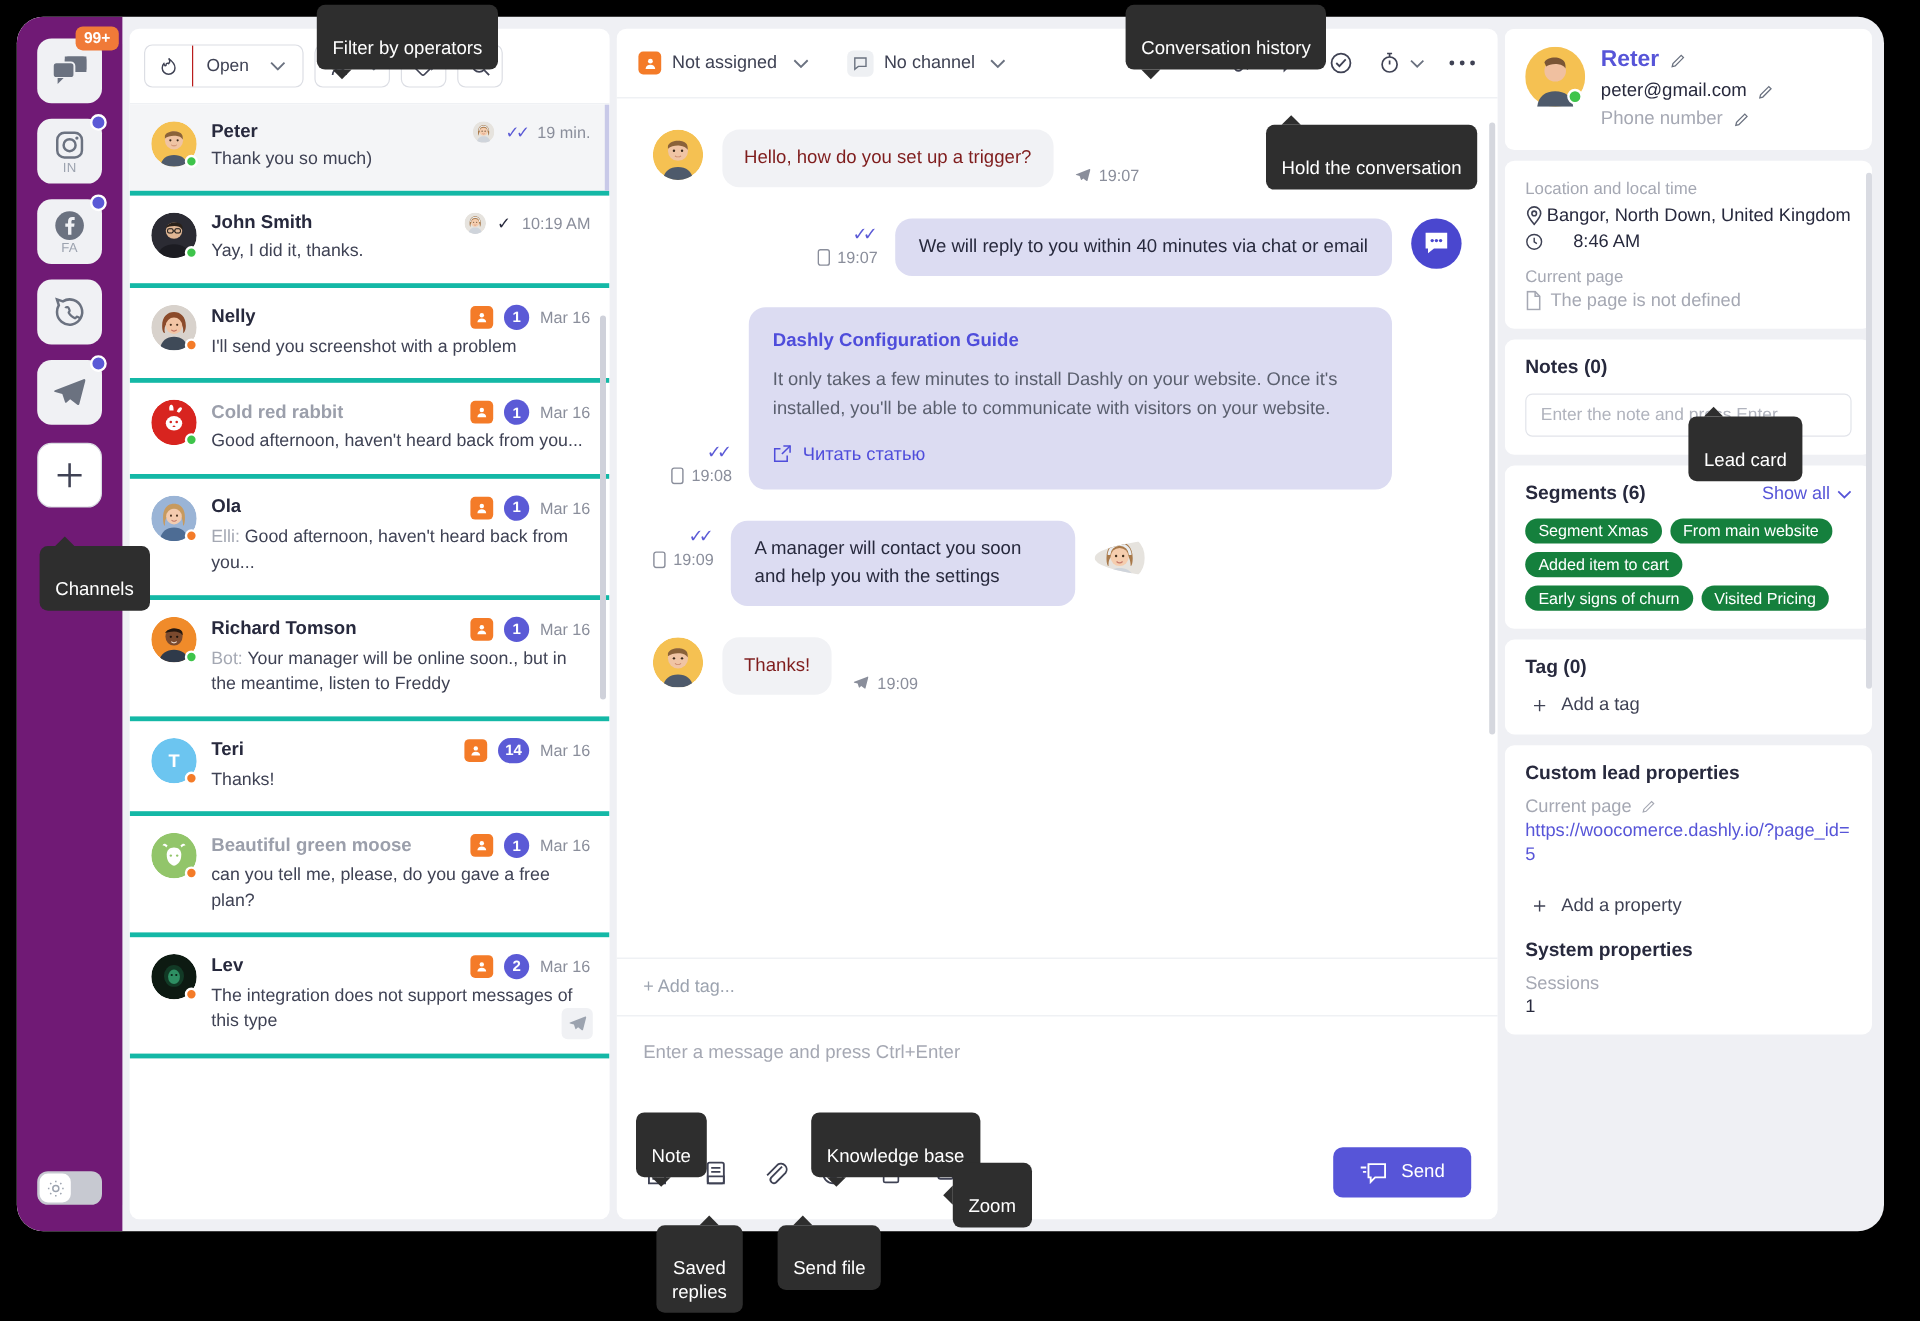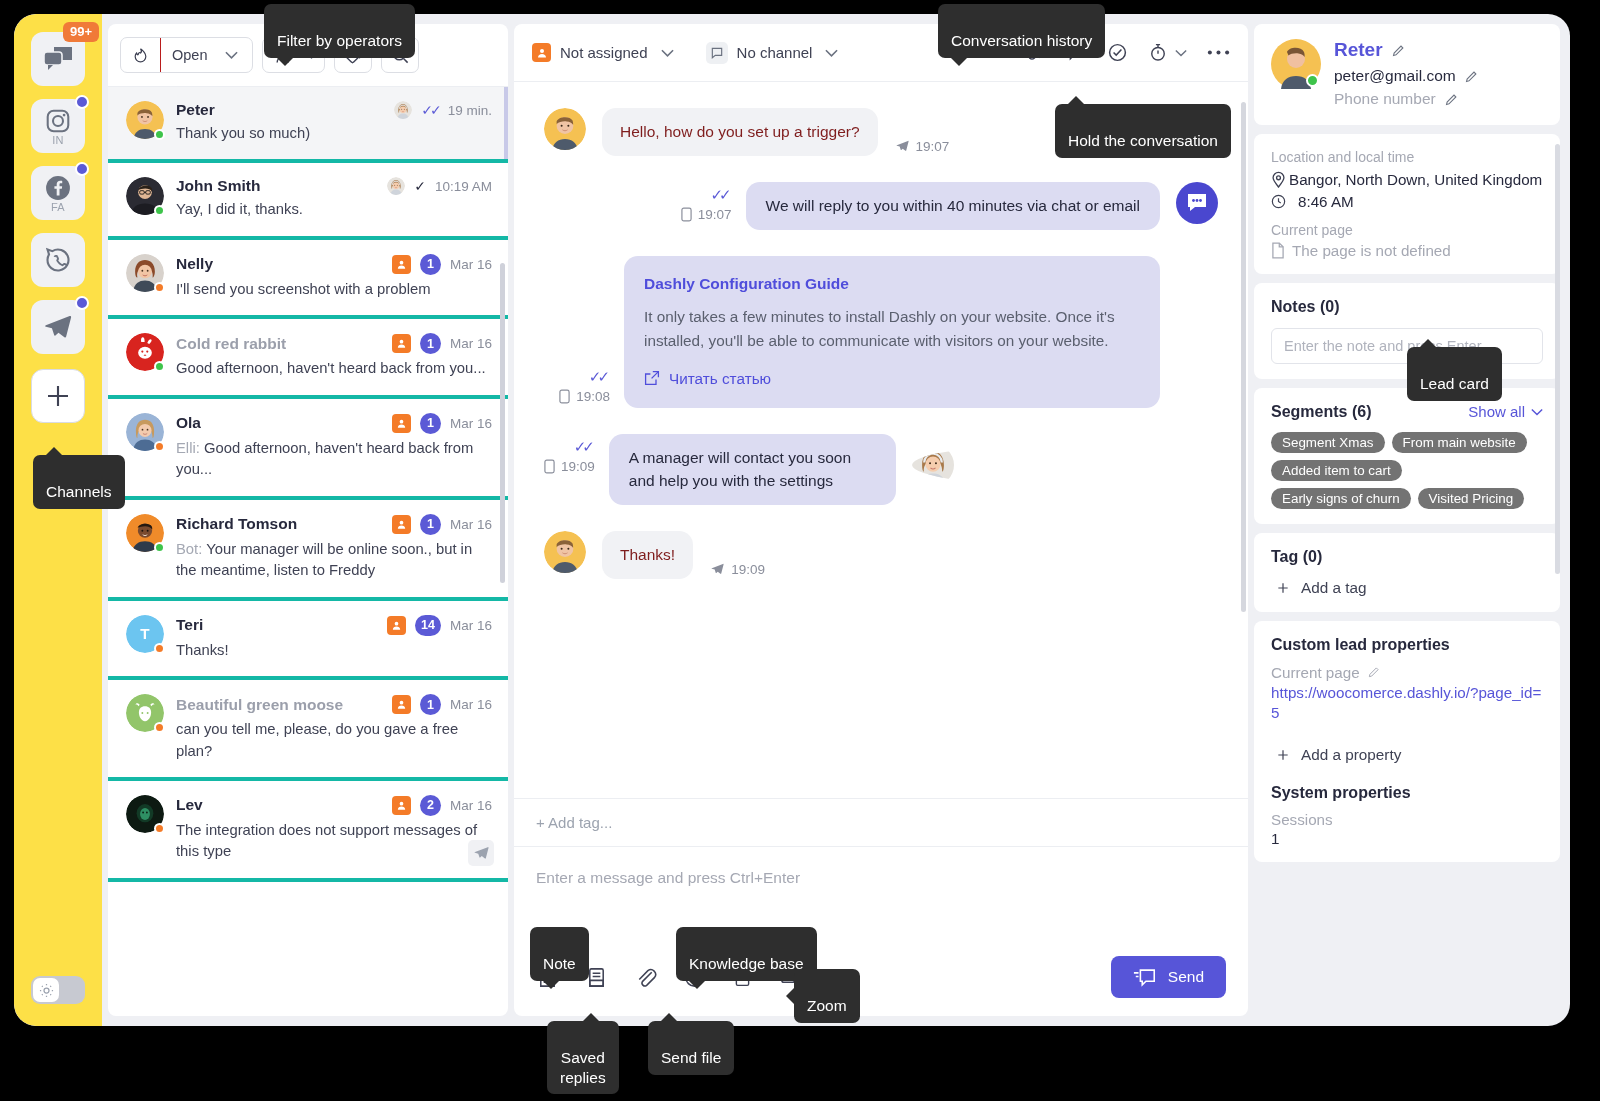--- a/index.html
+++ b/index.html
@@ -19,21 +19,21 @@
     width: 1556px; height: 1012px;
     background: #eff0f4;
     border-radius: 22px;
     overflow: hidden;
     display: flex;
   }
 
   
   .rail {
     width: 88px;
-    background: #fde047;
+    background: #701a75;
     border-radius: 22px 0 0 22px;
     padding-top: 18px;
     display: flex;
     flex-direction: column;
     align-items: center;
     flex: none;
     position: relative;
   }
   .rail-item {
     position: relative;
@@ -319,34 +319,34 @@
   }
   .card { background:#fff; border-radius:8px; padding:15px 17px;justify-content:space-between; }
   .lead-head { display:flex; gap:13px; align-items:flex-start; padding:15px 17px 17px; }
   .lead-av { width:50px; height:50px; border-radius:50%; position:relative; flex:none; }
   .lead-name { color:#5755d8; font-size:19px; font-weight:600; display:flex; align-items:center; gap:8px;}
   .lead-mail { color:#27293d; font-size:15.5px; margin-top:6px; display:flex; align-items:center; gap:8px;}
   .lead-phone { color:#a5a8b3; font-size:15.5px; margin-top:5px; display:flex; align-items:center; gap:8px;}
   .pencil { color:#6b7280; }
   .sub-label { color:#a5a8b3; font-size:14px; }
   .loc-line { color:#27293d; font-size:15.2px; line-height:1.42; margin-top:4px; display:flex; gap:3px;}
-  .time-line { color:#27293d; font-size:15.2px; margin-top:2px; display:flex; gap:12px; align-items:center;}
+  .time-line { color:#27293d; font-size:15.2px; margin-top:2px; display:flex; gap:25px; align-items:center;}
   .page-line { color:#a5a8b3; font-size:15.2px; margin-top:4px; display:flex; gap:7px; align-items:center;}
   .sec-title { font-size:16px; font-weight:700; color:#27293d; }
   .note-input {
     margin-top:12px; height:36px;
     border:1px solid #e2e4ea; border-radius:6px;
     display:flex; align-items:center; padding:0 12px;
     color:#b0b3bd; font-size:14.5px;
   }
   .seg-head { display:flex; align-items:center; }
   .show-all { margin-left:auto; color:#5755d8; font-size:15px; display:flex; align-items:center; gap:6px;}
   .chips { display:flex; flex-wrap:wrap; gap:7px; margin-top:11px; }
   .chip {
-    background:#737373; color:#fff;
+    background:#15803d; color:#fff;
     border-radius:11px; padding:3px 11px;
     font-size:13.4px;
   }
   .add-row { display:flex; align-items:center; gap:10px; color:#3f4254; font-size:15.3px; margin-top:13px; padding-left:4px;}
   .prop-label { color:#a5a8b3; font-size:15.2px; margin-top:10px; display:flex; align-items:center; gap:7px;}
   .prop-link { color:#5755d8; font-size:15.2px; line-height:1.35; word-break:break-all; margin-top:2px;}
   .sys-title { font-size:16px; font-weight:700; color:#27293d; margin-top:20px;}
   .sys-key { color:#a5a8b3; font-size:15.2px; margin-top:9px;}
   .sys-val { color:#27293d; font-size:15.2px; margin-top:2px;}
   .right-scrollbar { position:absolute; right:0px; top:120px; width:5px; height:430px; background:#d9dbe2; border-radius:3px;}

